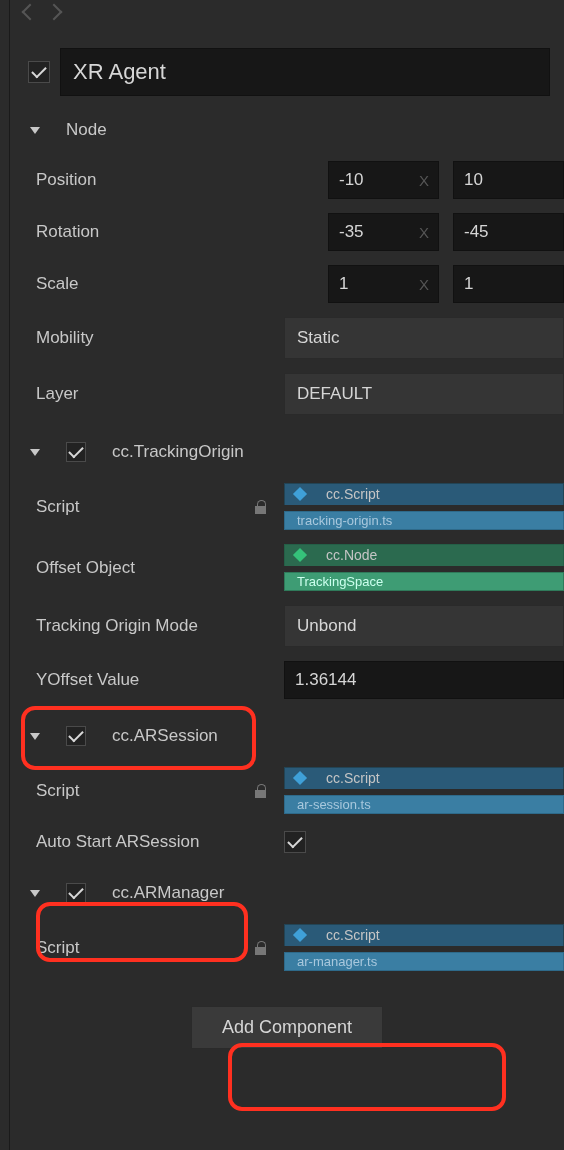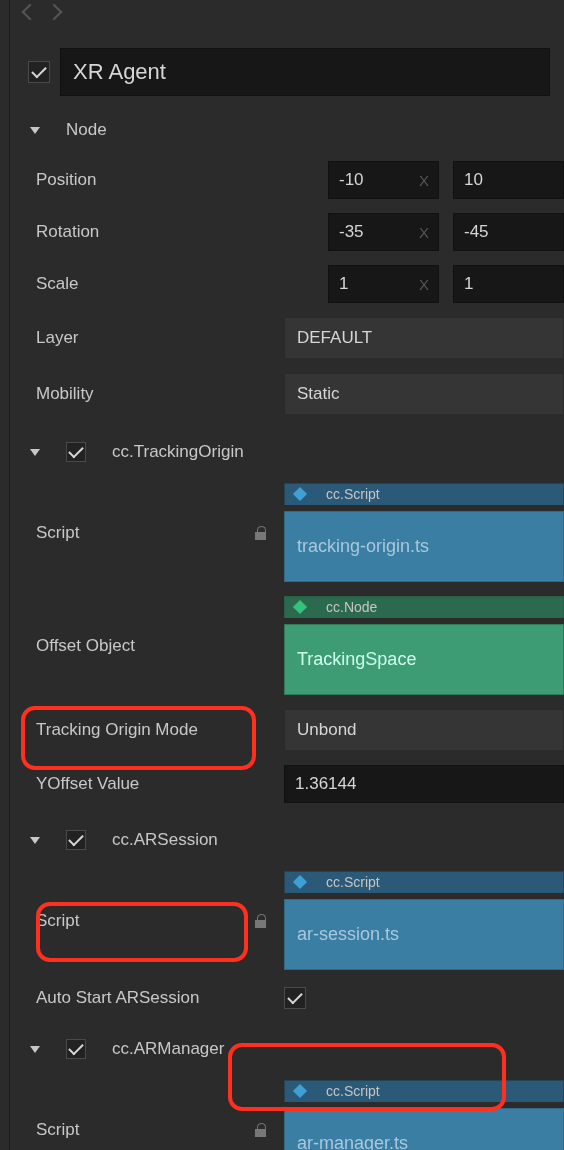--- a/index.html
+++ b/index.html
@@ -168,22 +168,22 @@
   .diamond{
     width:10px;height:10px;
     background:#3fa0d8;
     transform:rotate(45deg);
   }
   .diamond.green{ background:#35c27a; }
   .asset-field{
     background:#3a7ea3;
     border:1px solid #2e6a8a;
     color:#a8c8dd;
-    padding:24px 12px;
-    font-size:18px;
+    padding:1px 12px;
+    font-size:13px;
   }
   .asset-field.node{
     background:#3e9c74;
     border-color:#2f7a5a;
     color:#cfe;
   }
 
   .add-comp-wrap{
     display:flex;
     justify-content:center;
@@ -239,29 +239,29 @@
       </div>
     </div>
     <div class="prop-row">
       <span class="prop-label">Scale</span>
       <div class="vec2 prop-value">
         <div class="num-wrap"><input class="num-input" value="1" style=""><span class="axis-x">X</span></div>
         <div class="num-wrap"><input class="num-input" value="1" style=""></div>
       </div>
     </div>
     <div class="prop-row">
+      <span class="prop-label">Mobility</span>
+      <div class="prop-value">
+          <div class="select-like">Static</div>
+        </div>
+    </div>
+    <div class="prop-row">
       <span class="prop-label">Layer</span>
       <div class="prop-value">
           <div class="select-like">DEFAULT</div>
-        </div>
-    </div>
-    <div class="prop-row">
-      <span class="prop-label">Mobility</span>
-      <div class="prop-value">
-          <div class="select-like">Static</div>
         </div>
     </div>
   </div>
 
   <div class="section-header">
     <span class="caret-down"></span>
     <span class="checkbox checked"></span>
     <span>cc.TrackingOrigin</span>
   </div>
   <div class="prop-rows">

